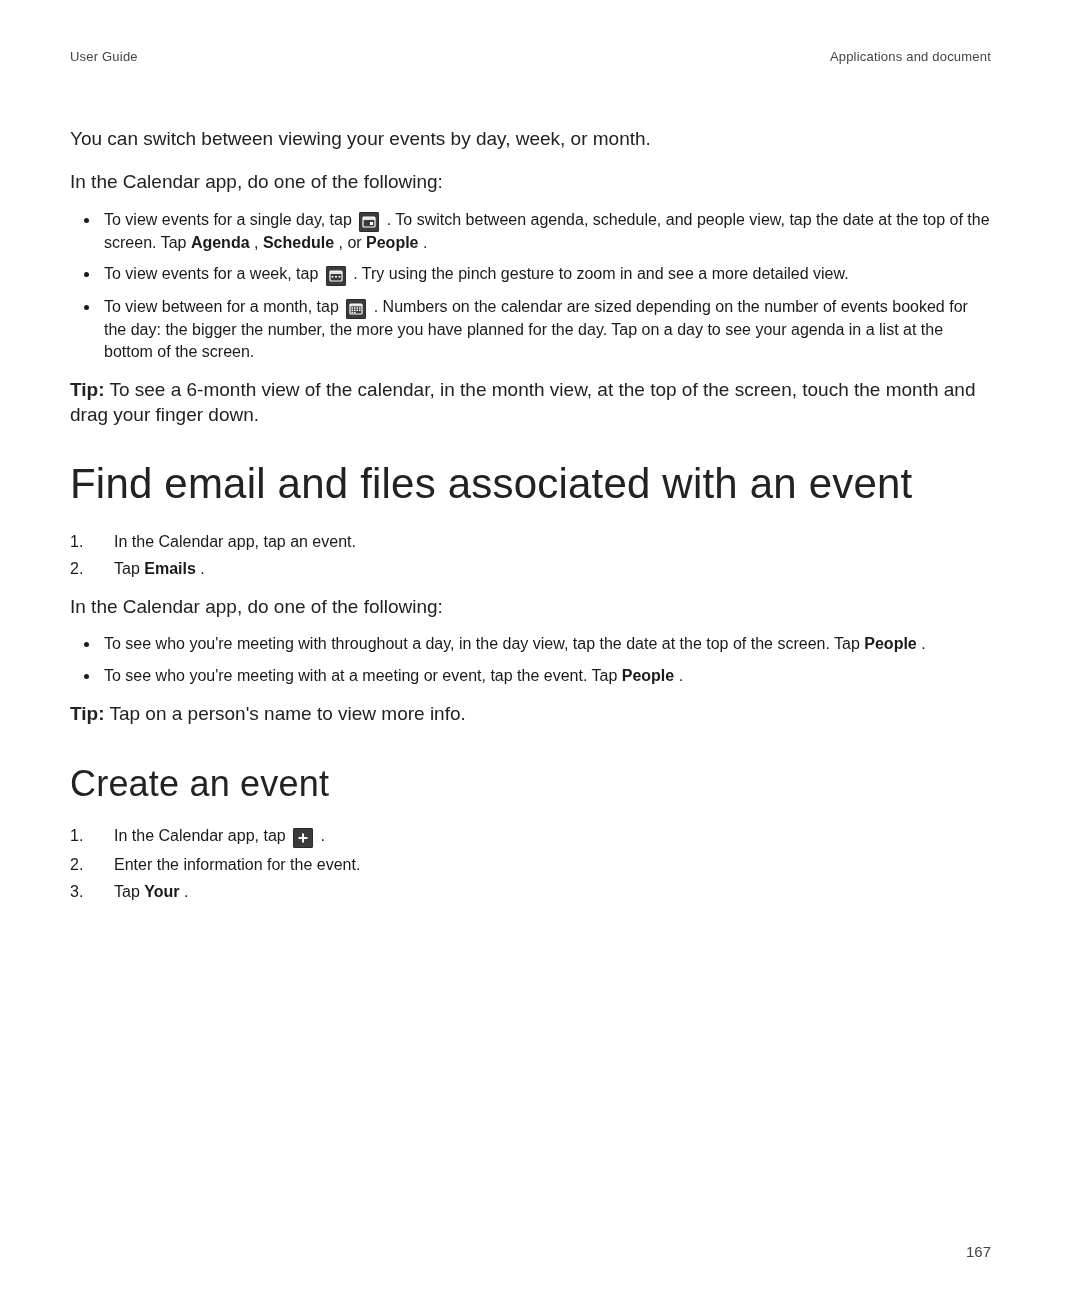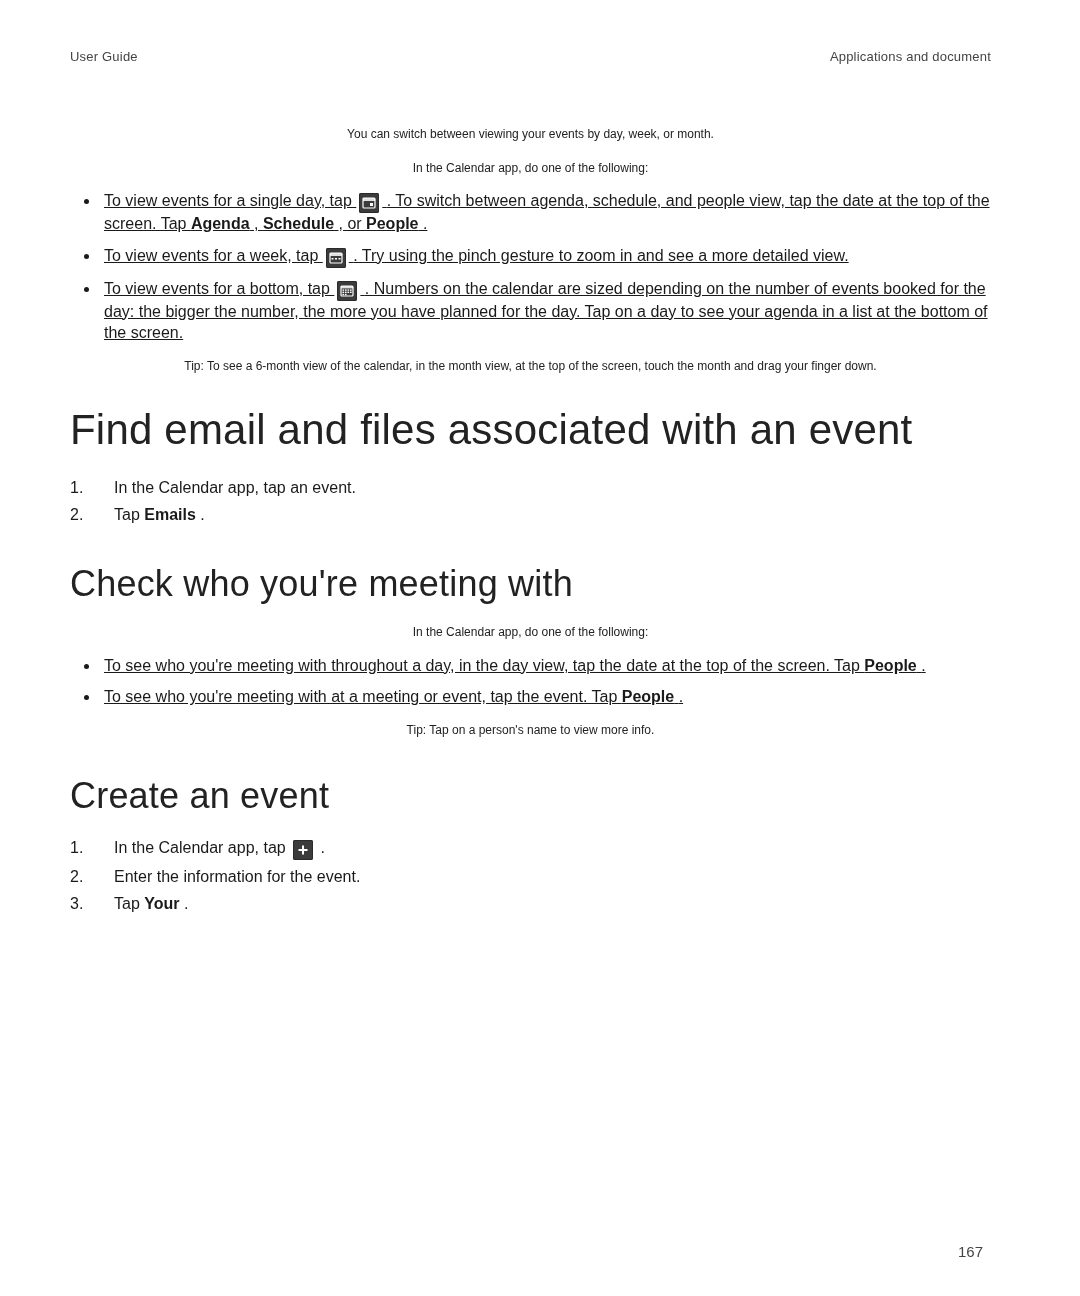--- a/index.html
+++ b/index.html
@@ -27,30 +27,29 @@
     margin-bottom: 60px;
   }
   h1, h2 {
     font-weight: 300;
     margin: 0;
     color: #222;
     letter-spacing: .2px;
   }
   h1 { font-size: 42px; margin-bottom: 18px; margin-top: 28px; }
   h2 { font-size: 36px; margin-bottom: 16px; margin-top: 34px; }
-  p  { margin: 0 0 14px 0; font-size: 12px; color: #222; text-align: center; }
+  p  { margin: 0 0 14px 0; font-size: 19px; color: #222; }
   .lead { margin-bottom: 18px; }
   ul.bullets {
     margin: 0 0 14px 0;
     padding-left: 30px;
   }
   ul.bullets > li {
     margin-bottom: 10px;
     padding-left: 4px;
-    text-decoration: underline;
   }
   ol.steps {
     margin: 0 0 14px 0;
     padding-left: 0;
     list-style: none;
     counter-reset: step;
   }
   ol.steps > li {
     counter-increment: step;
     margin-bottom: 6px;
@@ -59,39 +58,39 @@
   }
   ol.steps > li::before {
     content: counter(step) ".";
     position: absolute;
     left: 0;
     top: 0;
     width: 28px;
     text-align: left;
   }
   b { font-weight: 700; }
-  .tip-label { font-weight: 400; }
+  .tip-label { font-weight: 700; }
   .inline-icon {
     display: inline-flex;
     align-items: center;
     justify-content: center;
     vertical-align: -4px;
     width: 20px;
     height: 20px;
     background: #3b3b3b;
     color: #fff;
     border-radius: 2px;
     margin: 0 3px;
     box-shadow: inset 0 0 0 1px #2a2a2a;
   }
   .inline-icon svg { display: block; }
   .page-number {
     position: absolute;
     bottom: 34px;
-    right: 78px;
+    right: 70px;
     font-size: 15px;
     color: #444;
   }
 </style>
 </head>
 <body>
 
 <div class="page">
 
   <div class="running">
@@ -129,21 +128,21 @@
           <rect x="1" y="2" width="12" height="3" fill="#fff" opacity=".85"></rect>
           <rect x="2.5" y="7" width="2" height="1.5" fill="#fff"></rect>
           <rect x="6" y="7" width="2" height="1.5" fill="#fff"></rect>
           <rect x="9.5" y="7" width="2" height="1.5" fill="#fff"></rect>
         </svg>
       </span>
       <span>. Try using the pinch gesture to zoom in and see a more detailed view.</span>
     </li>
 
     <li>
-      <span>To view events for a bottom, tap </span>
+      <span>To view between for a month, tap </span>
       <span class="inline-icon">
         <svg width="14" height="14" viewBox="0 0 14 14" aria-hidden="true">
           <rect x="1" y="2" width="12" height="10" rx="1" fill="none" stroke="#fff" stroke-width="1.2"></rect>
           <rect x="1" y="2" width="12" height="2.4" fill="#fff" opacity=".85"></rect>
           <g fill="#fff">
             <rect x="2.5" y="5.4" width="1.6" height="1.4"></rect>
               <rect x="5" y="5.4" width="1.6" height="1.4"></rect>
             <rect x="7.5" y="5.4" width="1.6" height="1.4"></rect>
               <rect x="10" y="5.4" width="1.6" height="1.4"></rect>
             <rect x="2.5" y="7.6" width="1.6" height="1.4"></rect>
@@ -169,21 +168,20 @@
     <li>
       <span>In the Calendar app, tap an event.</span>
     </li>
     <li>
       <span>Tap </span>
       <b>Emails</b>
       <span>.</span>
     </li>
   </ol>
 
-  <h2>Check who you're meeting with</h2>
   <p>In the Calendar app, do one of the following:</p>
 
   <ul class="bullets">
     <li>
       <span>To see who you're meeting with throughout a day, in the day view, tap the date at the top of the screen. Tap </span>
       <b>People</b>
       <span>.</span>
     </li>
     <li>
       <span>To see who you're meeting with at a meeting or event, tap the event. Tap </span>

